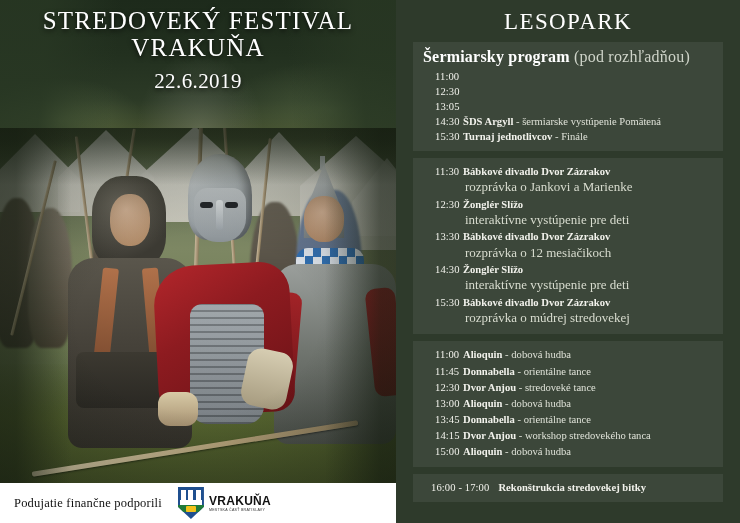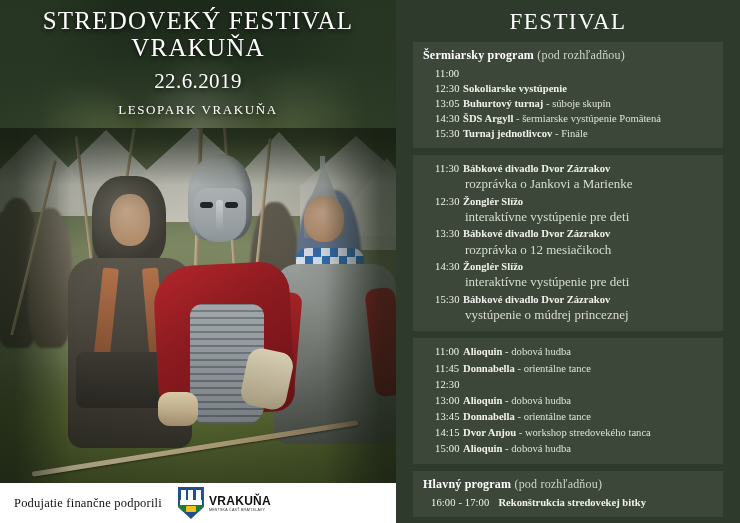--- a/index.html
+++ b/index.html
@@ -270,21 +270,21 @@
     position:relative; width:344px; height:523px; background:#2e3a2b;
     padding: 0 17px;
   }
   .program-title{
     text-align:center; color:#fff; font-size:23px; letter-spacing:1.4px;
     padding-top:9px; padding-bottom:7px;
   }
   .panel{
     background:#3c473a; margin-bottom:7px; padding:6px 8px 7px 10px;
   }
-  .sec-head{ color:#fff; font-size:12px; margin-bottom:3px; letter-spacing:.2px;font-family:Liberation Serif, serif; }
+  .sec-head{ color:#fff; font-size:16px; margin-bottom:3px; letter-spacing:.2px;font-family:Liberation Serif, serif; }
   .sec-head .sec-name{ font-weight:bold; }
   .sec-head .sec-venue{ color:#cfd4c9; }
   .rows{ }
   .row{ display:flex; align-items:flex-start; color:#f2f2ec; font-size:10.6px; line-height:1.42; }
   .row .time{ width:40px; flex:0 0 40px; padding-left:12px; letter-spacing:.1px;}
   .row .body{ flex:1; }
   .row .name{ font-weight:bold; }
   .row .dash{ color:#dfe2d8; }
   .row .sub{ color:#dfe2d8; }
   .row .desc{ display:block; padding-left:2px; color:#d8dccf; font-size:13px; line-height:1.28; }
@@ -359,21 +359,20 @@
       </div>
 
       <div class="longspear"></div>
       <div class="photo-vignette"></div>
     </div>
 
     <div class="title-wrap">
       <div class="t-main">STREDOVEKÝ FESTIVAL</div>
       <div class="t-main">VRAKUŇA</div>
       <div class="t-date">22.6.2019</div>
-      <div class="t-place">LESOPARK VRAKUŇA</div>
     </div>
 
     <div class="footer">
       <div class="footer-text">Podujatie finančne podporili</div>
 
       <div class="logo-vrakuna">
         <div class="crest">
           <div class="towers"></div>
           <div class="wall"></div>
           <div class="band"></div>
@@ -382,35 +381,33 @@
         <div class="vrak-text">
           <div class="vt1">VRAKUŇA</div>
           <div class="vt2">MESTSKÁ ČASŤ BRATISLAVY</div>
         </div>
       </div>
 
     </div>
   </div>
 
   <div class="right">
-    <div class="program-title">FESTIVAL</div>
+    <div class="program-title">LESOPARK</div>
     <div id="sections">
         <div class="panel">
           <div class="sec-head"><span class="sec-name">Šermiarsky program</span><span class="sec-venue"> (pod rozhľadňou)</span></div>
           <div class="rows">
             <div class="row">
               <div class="time">11:00</div>
             </div>
             <div class="row">
               <div class="time">12:30</div>
-              <div class="body"><span class="name">Sokoliarske vystúpenie</span></div>
             </div>
             <div class="row">
               <div class="time">13:05</div>
-              <div class="body"><span class="name">Buhurtový turnaj</span><span class="dash"> - </span><span class="sub">súboje skupín</span></div>
             </div>
             <div class="row">
               <div class="time">14:30</div>
               <div class="body"><span class="name">ŠDS Argyll</span><span class="dash"> - </span><span class="sub">šermiarske vystúpenie Pomätená</span></div>
             </div>
             <div class="row">
               <div class="time">15:30</div>
               <div class="body"><span class="name">Turnaj jednotlivcov</span><span class="dash"> - </span><span class="sub">Finále</span></div>
             </div>
           </div>
@@ -428,57 +425,57 @@
             <div class="row">
               <div class="time">13:30</div>
               <div class="body"><span class="name">Bábkové divadlo Dvor Zázrakov</span><span class="desc">rozprávka o 12 mesiačikoch</span></div>
             </div>
             <div class="row">
               <div class="time">14:30</div>
               <div class="body"><span class="name">Žonglér Slížo</span><span class="desc">interaktívne vystúpenie pre deti</span></div>
             </div>
             <div class="row">
               <div class="time">15:30</div>
-              <div class="body"><span class="name">Bábkové divadlo Dvor Zázrakov</span><span class="desc">vystúpenie o múdrej princeznej</span></div>
+              <div class="body"><span class="name">Bábkové divadlo Dvor Zázrakov</span><span class="desc">rozprávka o múdrej stredovekej</span></div>
             </div>
           </div>
         </div>
         <div class="panel tight">
           <div class="rows">
             <div class="row">
               <div class="time">11:00</div>
               <div class="body"><span class="name">Alioquin</span><span class="dash"> - </span><span class="sub">dobová hudba</span></div>
             </div>
             <div class="row">
               <div class="time">11:45</div>
               <div class="body"><span class="name">Donnabella</span><span class="dash"> - </span><span class="sub">orientálne tance</span></div>
             </div>
             <div class="row">
               <div class="time">12:30</div>
+              <div class="body"><span class="name">Dvor Anjou</span><span class="dash"> - </span><span class="sub">stredoveké tance</span></div>
             </div>
             <div class="row">
               <div class="time">13:00</div>
               <div class="body"><span class="name">Alioquin</span><span class="dash"> - </span><span class="sub">dobová hudba</span></div>
             </div>
             <div class="row">
               <div class="time">13:45</div>
               <div class="body"><span class="name">Donnabella</span><span class="dash"> - </span><span class="sub">orientálne tance</span></div>
             </div>
             <div class="row">
               <div class="time">14:15</div>
               <div class="body"><span class="name">Dvor Anjou</span><span class="dash"> - </span><span class="sub">workshop stredovekého tanca</span></div>
             </div>
             <div class="row">
               <div class="time">15:00</div>
               <div class="body"><span class="name">Alioquin</span><span class="dash"> - </span><span class="sub">dobová hudba</span></div>
             </div>
           </div>
         </div>
         <div class="panel main">
-          <div class="sec-head"><span class="sec-name">Hlavný program</span><span class="sec-venue"> (pod rozhľadňou)</span></div>
           <div class="rows">
             <div class="row">
               <div class="time">16:00 - 17:00</div>
               <div class="body"><span class="name">Rekonštrukcia stredovekej bitky</span></div>
             </div>
           </div>
         </div>
       </div>
   </div>
 </div>

